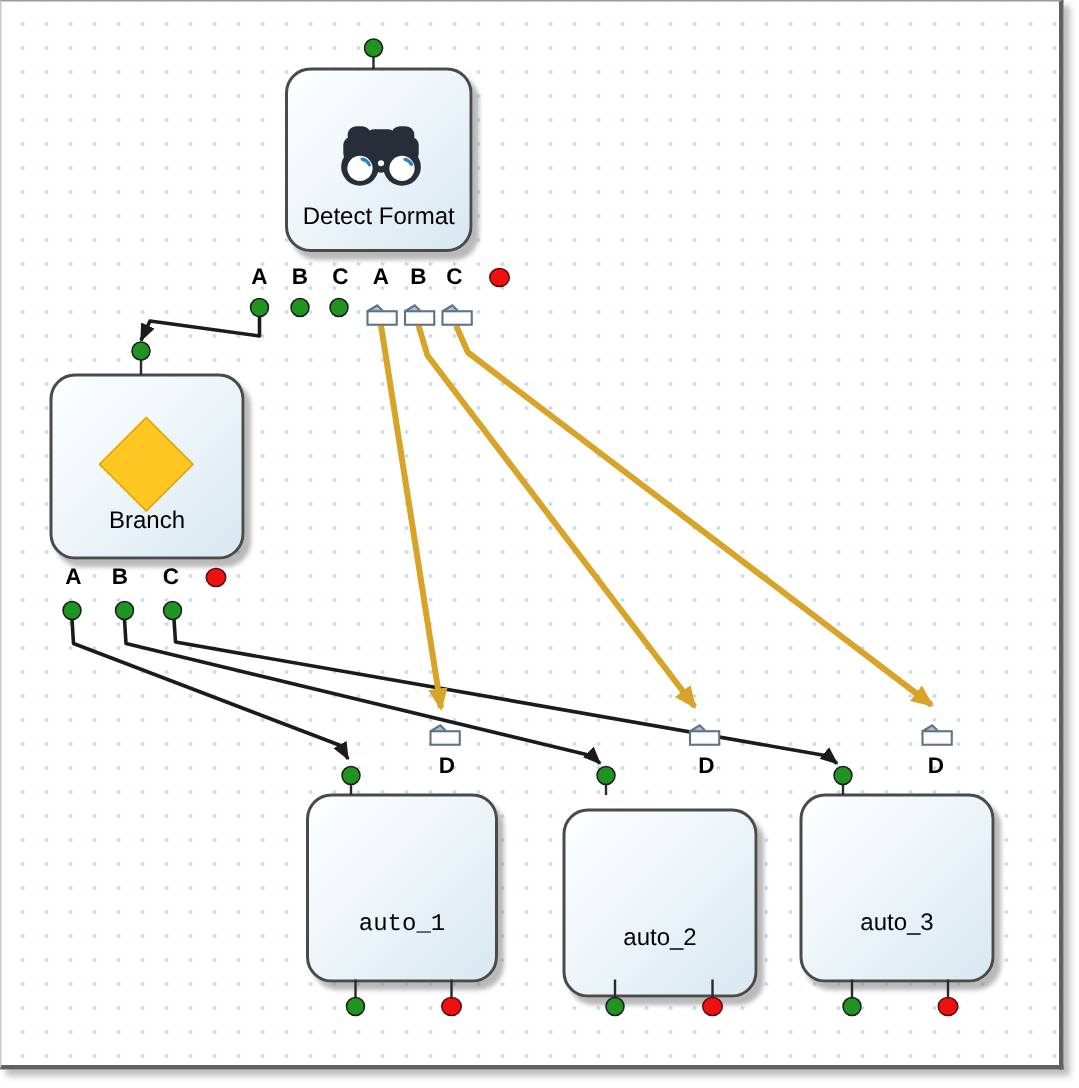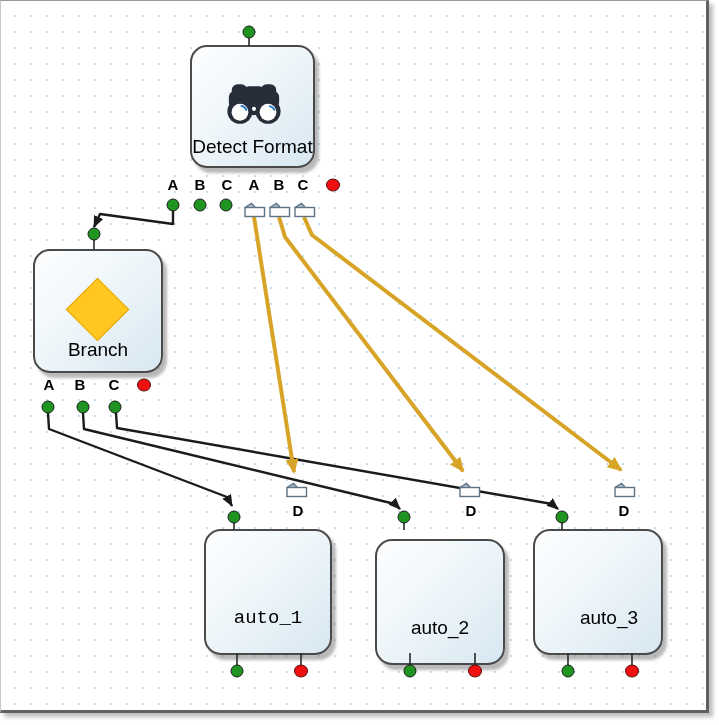--- a/index.html
+++ b/index.html
@@ -32,21 +32,21 @@
   
   .node{
     position:absolute;
     border:2px solid var(--node-border);
     border-radius:17px;
     background:linear-gradient(135deg,#fdfeff 0%,#eff6fa 45%,#d7e7f1 100%);
     box-shadow:4px 5px 3px rgba(128,128,128,.55);
   }
   .node-label{
     position:absolute;left:50%;transform:translateX(-50%);
-    font-size:19px;color:#000;white-space:nowrap;
+    font-size:16px;color:#000;white-space:nowrap;
   }
   
   .dot{
     position:absolute;width:13px;height:13px;border-radius:50%;
     border:1.5px solid #1c1c1c;transform:translate(-50%,-50%);
   }
   .dot.green{background:var(--port-ok);}
   .dot.red{background:var(--port-error);border-color:#5c0f0f;width:14px;height:13px;}
   .pl{
     position:absolute;transform:translateX(-50%);
@@ -101,21 +101,21 @@
 
     <div class="node" style="left:203px;top:528px;width:128px;height:126px;font-family:Liberation Mono, monospace;">
       <span class="node-label" style="top:76px;">auto_1</span>
     </div>
 
     <div class="node" style="left:374px;top:538px;width:130px;height:126px;">
       <span class="node-label" style="top:76px;">auto_2</span>
     </div>
 
     <div class="node" style="left:532px;top:528px;width:130px;height:126px;">
-      <span class="node-label" style="top:76px;margin-left:11px;">auto_3</span>
+      <span class="node-label" style="top:76px;">auto_3</span>
     </div>
   </div>
 
   <svg class="wires z-wires" viewBox="0 0 709 713">
     <defs>
       <marker id="arrB" markerUnits="userSpaceOnUse" markerWidth="14" markerHeight="12" refX="11" refY="5" orient="auto">
         <path d="M0,0 L12,5 L0,10 Z" fill="#1b1b1b"></path>
       </marker>
       <marker id="arrY" markerUnits="userSpaceOnUse" markerWidth="17" markerHeight="15" refX="13" refY="6.5" orient="auto">
         <path d="M0,0 L15,6.5 L0,13 Z" fill="#d7a427"></path>

